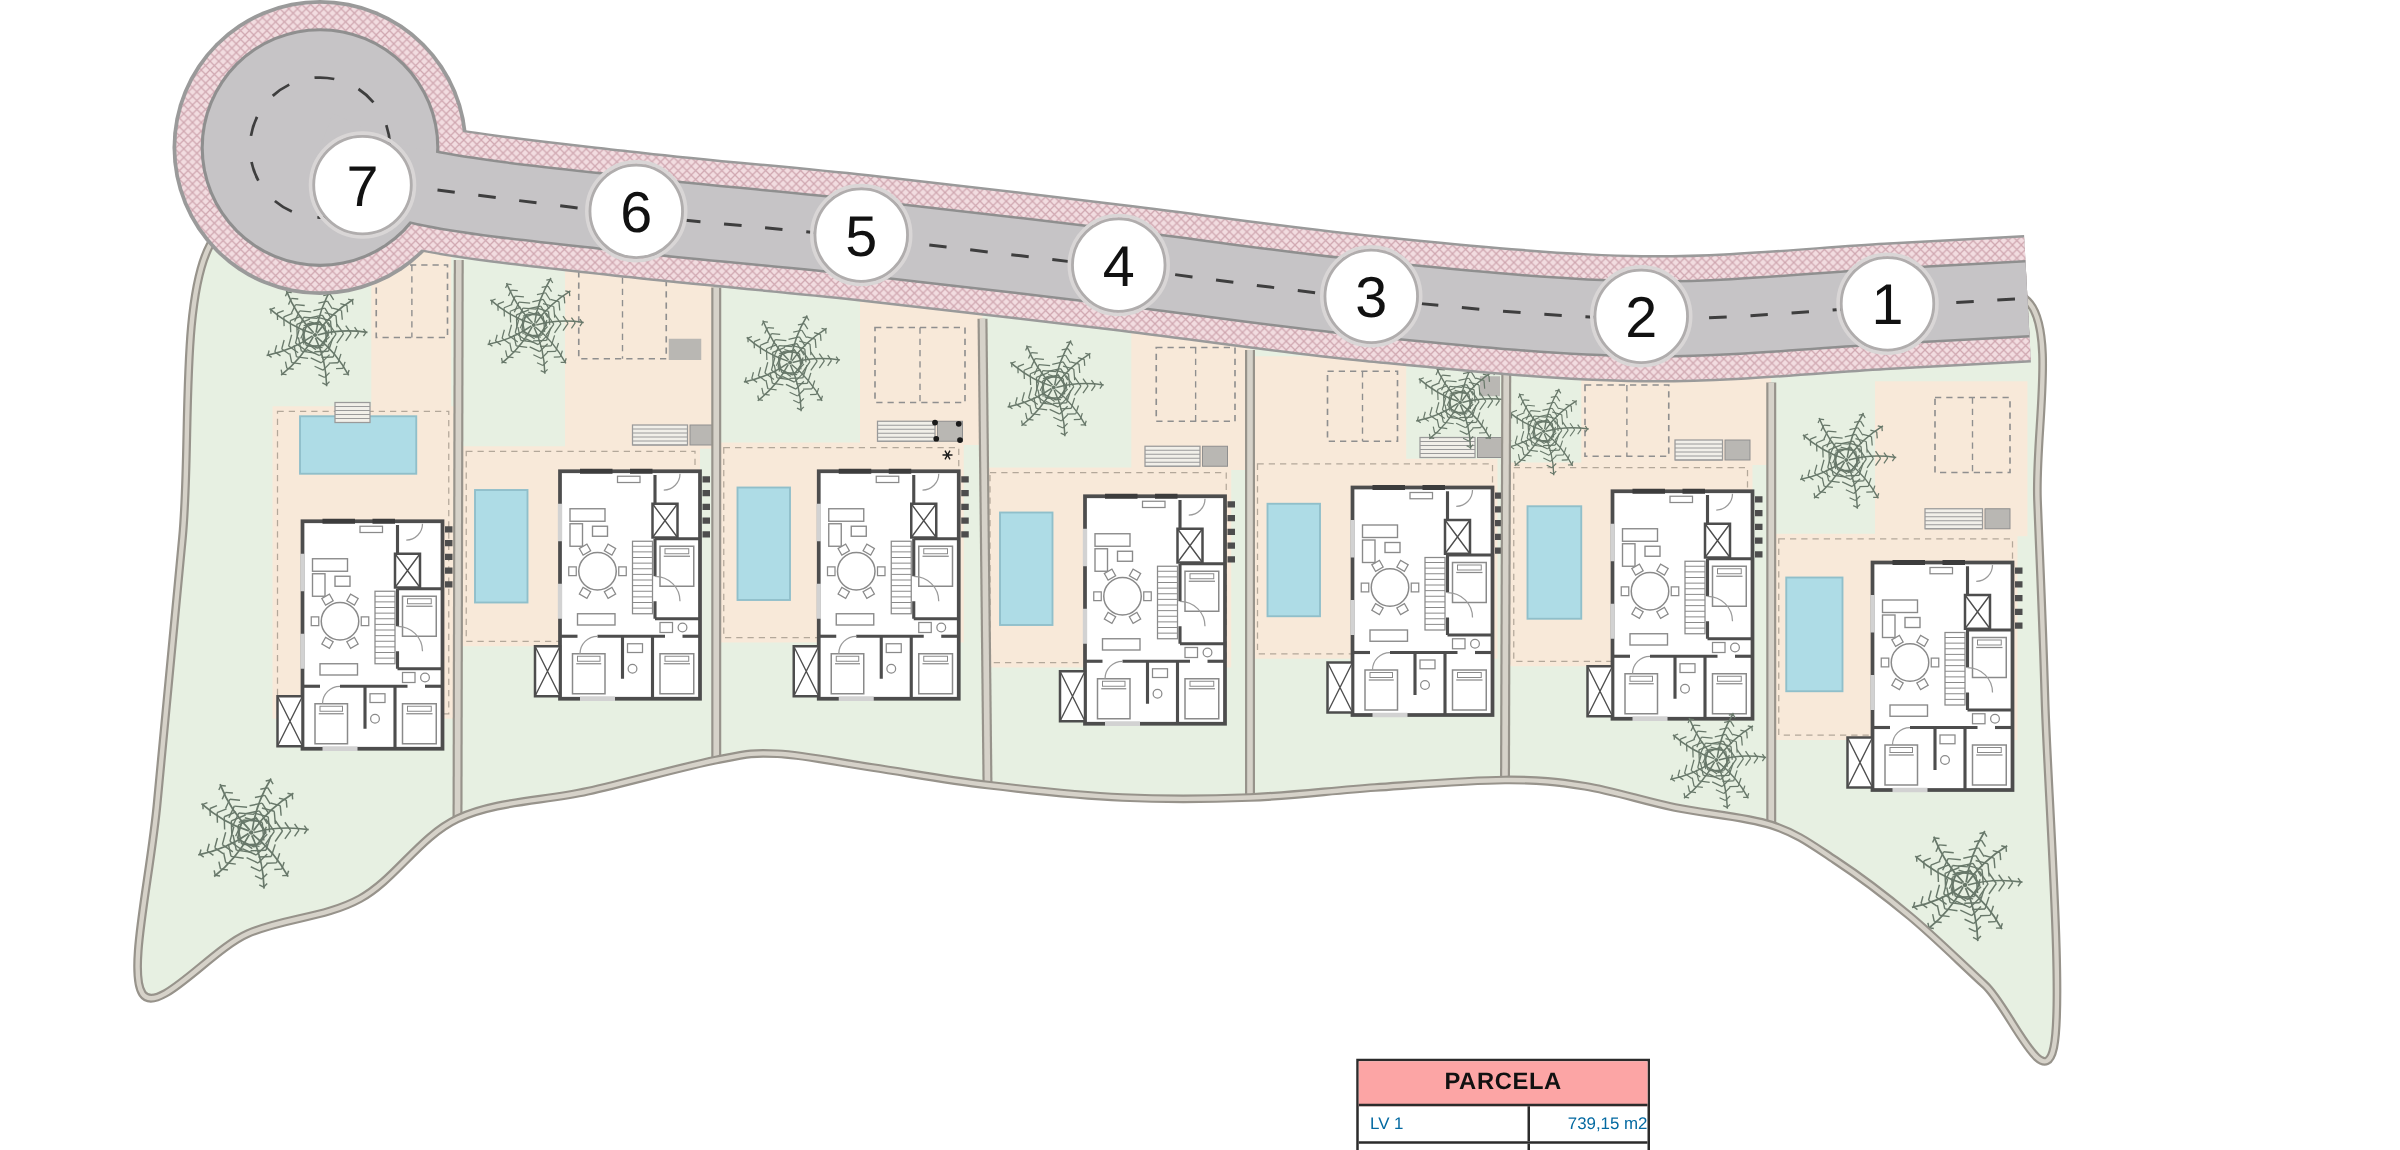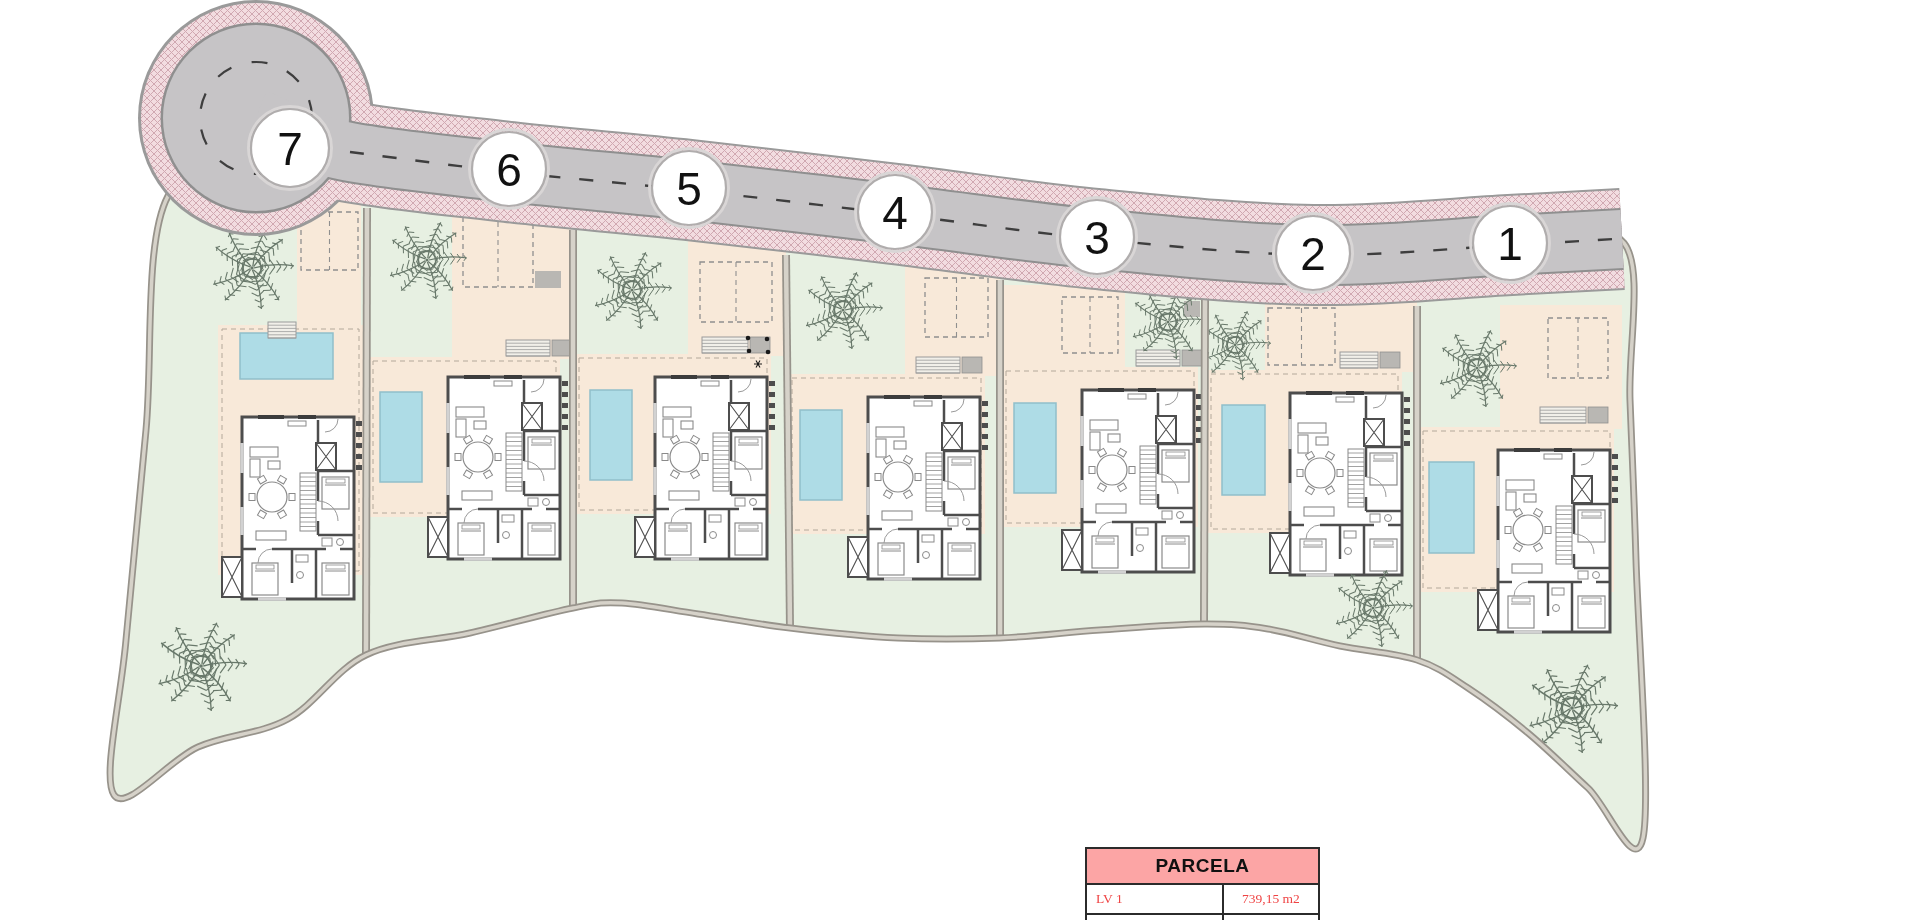--- a/index.html
+++ b/index.html
@@ -3,23 +3,23 @@
 <meta charset="utf-8">
 <style>
   html,body{margin:0;padding:0;background:#fff;}
   .stage{position:relative;width:1920px;height:920px;background:#ffffff;overflow:hidden;
          font-family:"Liberation Sans",sans-serif;}
   svg{position:absolute;left:0;top:0;}
   .parcel-table{position:absolute;left:1085px;top:847px;width:235px;border:2.5px solid #2b2b2b;
                 background:#fff;box-sizing:border-box;}
   .pt-header{height:34px;line-height:34px;text-align:center;font-size:19px;font-weight:700;
              letter-spacing:.5px;color:#111;background:#fca5a5;border-bottom:2px solid #2b2b2b;}
-  .pt-row{display:flex;height:28px;line-height:28px;font-size:13.5px;color:#ef4444;font-family:Liberation Serif, serif;}
+  .pt-row{display:flex;height:28px;line-height:28px;font-size:13.5px;color:#0369a1;}
   .pt-cell-label{width:137px;box-sizing:border-box;padding-left:9px;border-right:2px solid #2b2b2b;}
-  .pt-cell-value{flex:1;text-align:center;}
+  .pt-cell-value{flex:1;text-align:right;}
   .pt-row.partial{height:14px;border-top:2px solid #2b2b2b;}
 </style>
 </head>
 <body>
 
 <div class="stage">
   <svg id="plan" width="1920" height="920" viewBox="0 0 1920 920">
       <defs>
         <pattern id="sw" width="7" height="7" patternUnits="userSpaceOnUse">
           <rect x="0" y="0" width="7" height="7" fill="#f2dce0"></rect>

